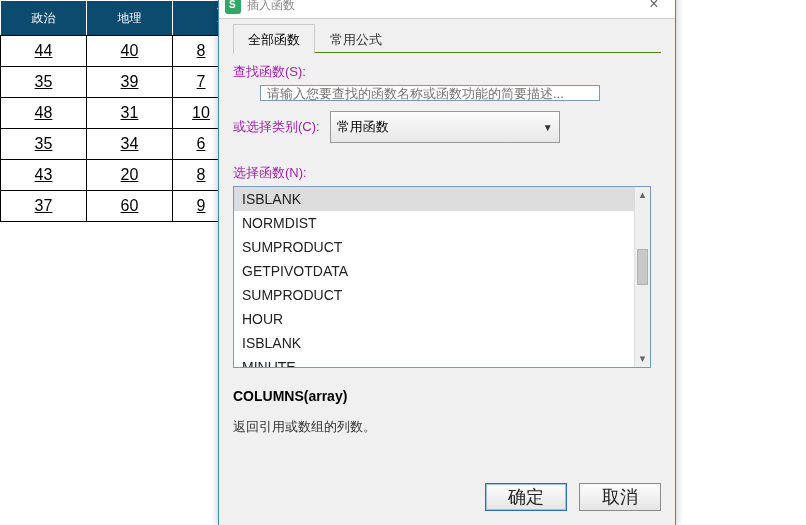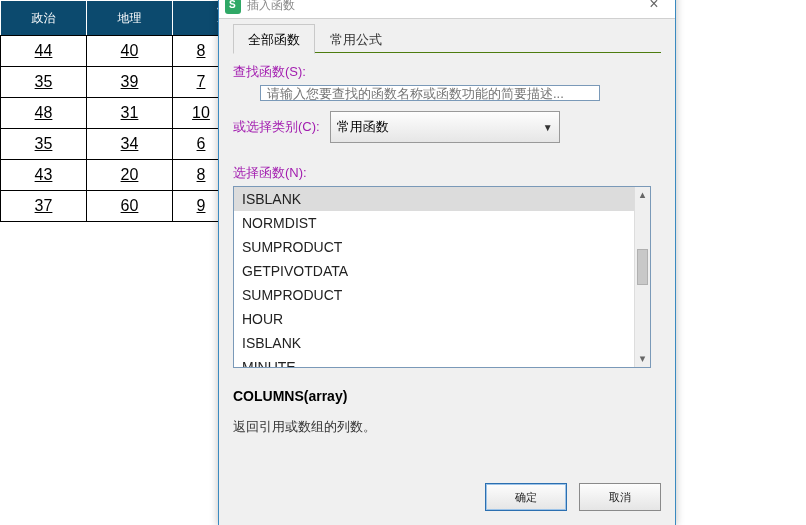--- a/index.html
+++ b/index.html
@@ -212,21 +212,21 @@
     right: 14px;
     bottom: 14px;
     display: flex;
     gap: 12px;
   }
   .btn {
     width: 82px;
     height: 28px;
     border: 1px solid #8a8a8a;
     background: linear-gradient(#fdfdfd,#e5e5e5);
-    font-size: 11px;
+    font-size: 18px;
     display: flex;
     align-items: center;
     justify-content: center;
     color: #222;
   }
   .btn.primary {
     border: 1px solid #2b6fb0;
     box-shadow: 0 0 0 1px #9cc3e8 inset;
   }
 </style>

